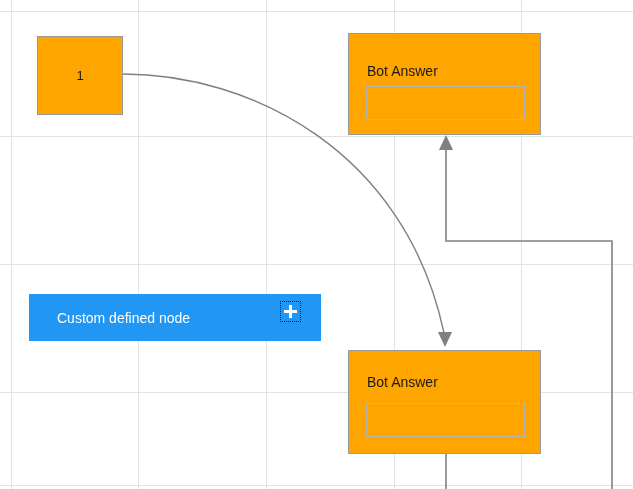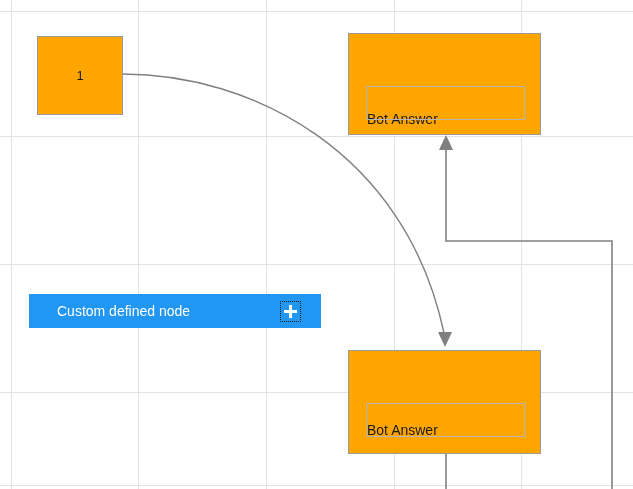--- a/index.html
+++ b/index.html
@@ -68,42 +68,41 @@
   }
   #node-bot-1 { top: 33px; height: 102px; }
   #node-bot-2 { top: 350px; height: 104px; }
   .node-title {
     position: absolute;
     left: 18px;
     font-size: 14px;
     color: #1a1a1a;
     line-height: 1;
     white-space: nowrap;
-    margin-top: 48px;
   }
   #node-bot-1 .node-title { top: 30px; }
   #node-bot-2 .node-title { top: 24px; }
   .node-slot {
     position: absolute;
     left: 17px;
     width: 159px;
     height: 34px;
     box-sizing: border-box;
     border: 1px solid #b5b5b5;
     background: transparent;
   }
   #node-bot-1 .node-slot { top: 52px; }
   #node-bot-2 .node-slot { top: 52px; }
   
   #palette-bar {
     position: absolute;
     left: 29px;
     top: 294px;
     width: 292px;
-    height: 34px;
+    height: 47px;
     background: #2196f3;
     display: flex;
     align-items: center;
   }
   #palette-bar .palette-label {
     position: absolute;
     left: 28px;
     font-size: 14px;
     color: #ffffff;
     line-height: 1;

